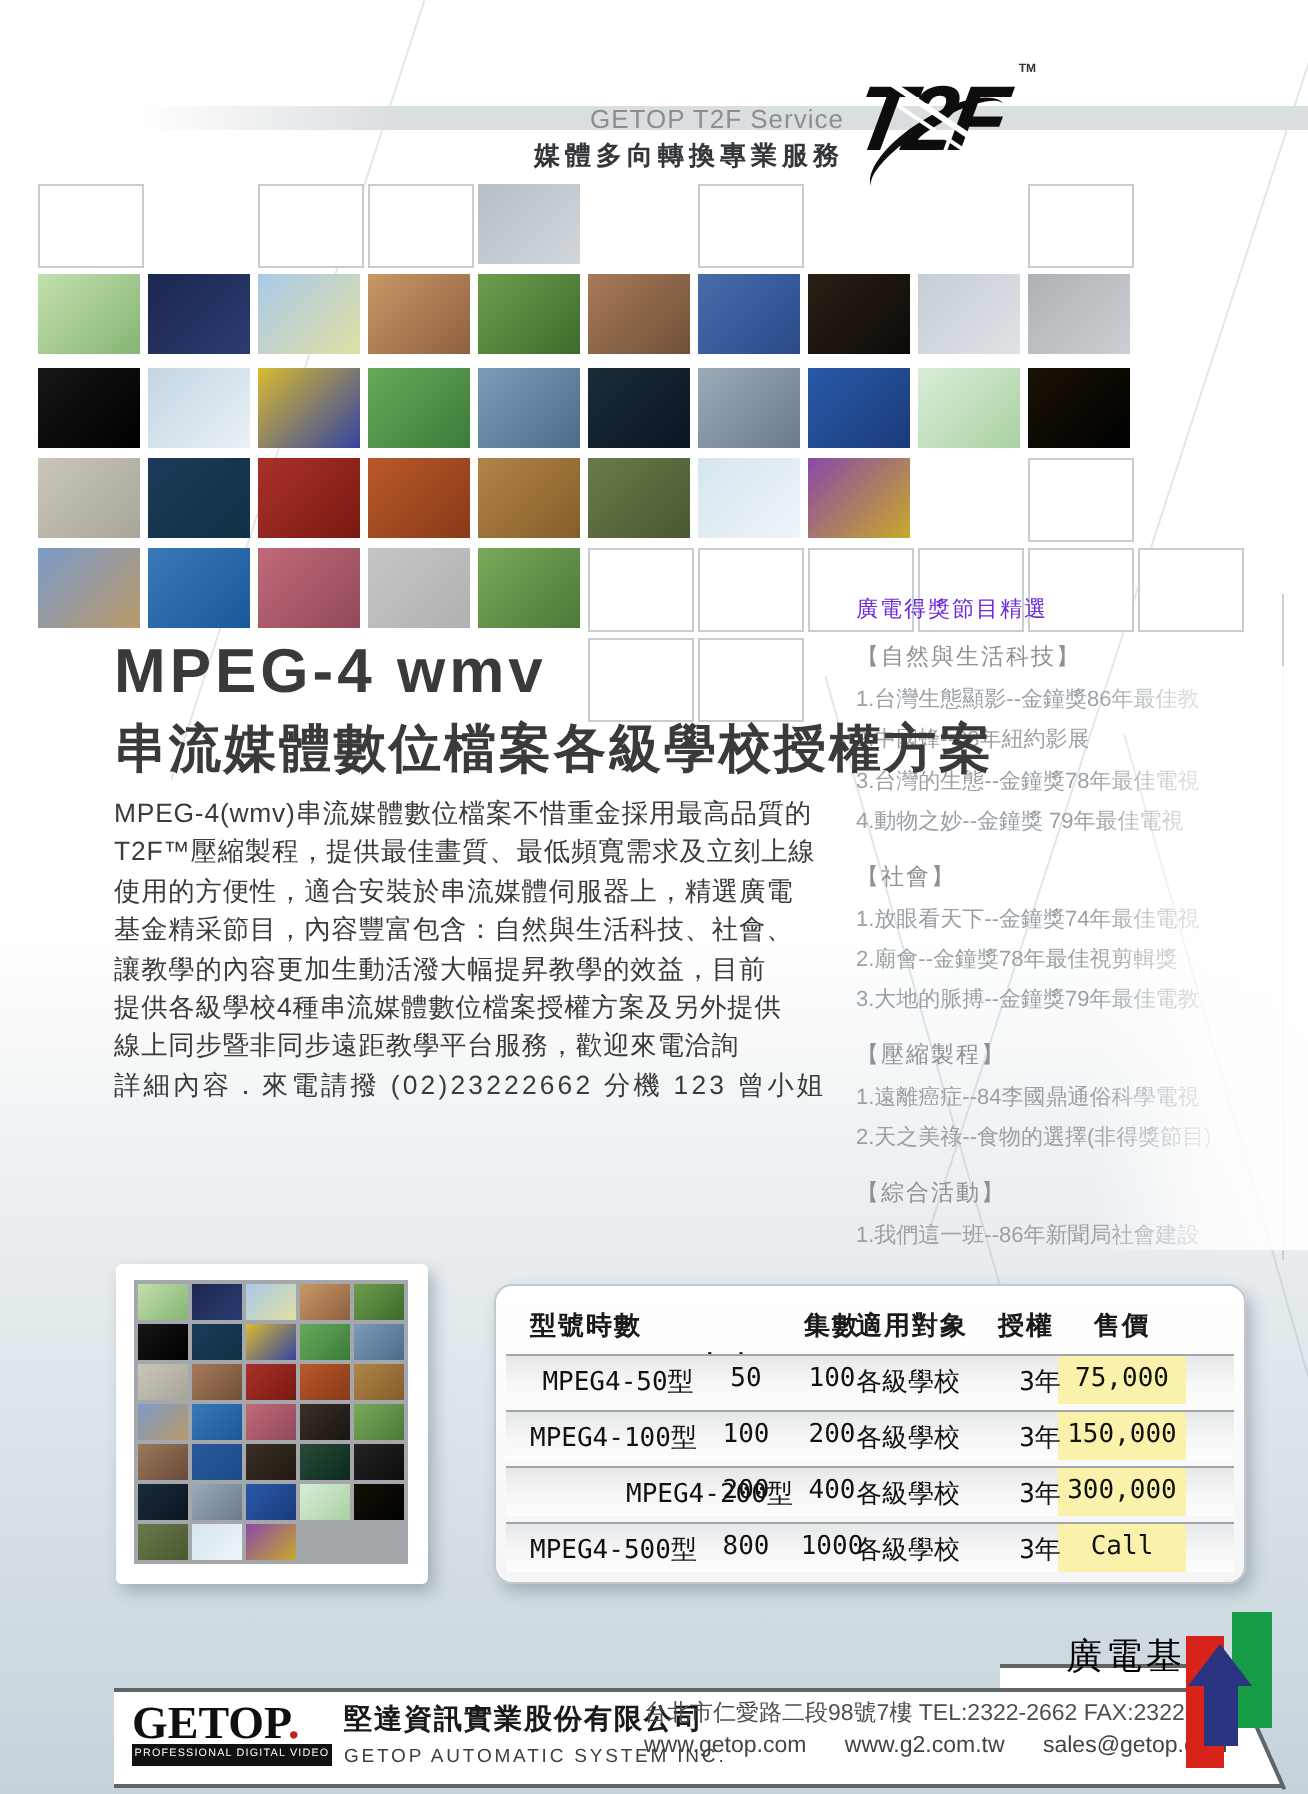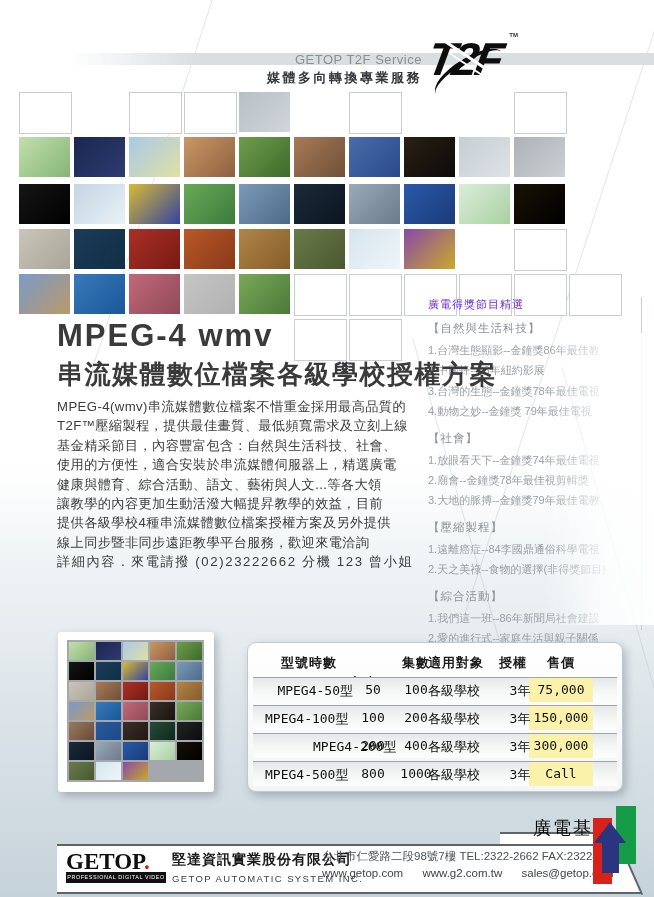--- a/index.html
+++ b/index.html
@@ -151,23 +151,22 @@
     <div class="gcell gbox" style="left: 294px; top: 319px;"></div>
     <div class="gcell gbox" style="left: 349px; top: 319px;"></div>
   </div>
 
 <div class="title1">MPEG-4 wmv</div>
 <div class="title2">串流媒體數位檔案各級學校授權方案</div>
 
 <div id="paragraph">
     <div class="pline">MPEG-4(wmv)串流媒體數位檔案不惜重金採用最高品質的</div>
     <div class="pline">T2F™壓縮製程，提供最佳畫質、最低頻寬需求及立刻上線</div>
+    <div class="pline">使用的方便性，適合安裝於串流媒體伺服器上，精選廣電</div>
     <div class="pline">基金精采節目，內容豐富包含：自然與生活科技、社會、</div>
-    <div class="pline">使用的方便性，適合安裝於串流媒體伺服器上，精選廣電</div>
-    <div class="pline">健康與體育、綜合活動、語文、藝術與人文...等各大領</div>
     <div class="pline">讓教學的內容更加生動活潑大幅提昇教學的效益，目前</div>
     <div class="pline">提供各級學校4種串流媒體數位檔案授權方案及另外提供</div>
     <div class="pline">線上同步暨非同步遠距教學平台服務，歡迎來電洽詢</div>
     <div class="pline pphone">詳細內容．來電請撥 (02)23222662 分機 123 曾小姐</div>
   </div>
 
 <div id="awards">
   <div class="aw-title">廣電得獎節目精選</div>
   <div id="awards-sections">
       <div class="aw-header">【自然與生活科技】</div>
@@ -177,21 +176,20 @@
       <div class="aw-item">4.動物之妙--金鐘獎 79年最佳電視</div>
       <div class="aw-header">【社會】</div>
       <div class="aw-item">1.放眼看天下--金鐘獎74年最佳電視</div>
       <div class="aw-item">2.廟會--金鐘獎78年最佳視剪輯獎</div>
       <div class="aw-item">3.大地的脈搏--金鐘獎79年最佳電教</div>
       <div class="aw-header">【壓縮製程】</div>
       <div class="aw-item">1.遠離癌症--84李國鼎通俗科學電視</div>
       <div class="aw-item">2.天之美祿--食物的選擇(非得獎節目)</div>
       <div class="aw-header">【綜合活動】</div>
       <div class="aw-item">1.我們這一班--86年新聞局社會建設</div>
-      <div class="aw-item">2.愛的進行式--家庭生活與親子關係</div>
     </div>
 </div>
 <div class="aw-fade"></div>
 <div class="right-rule"></div>
 
 <div class="mosaic-card">
   <div id="mosaic-grid">
       <div class="mcell" style="background: linear-gradient(135deg, rgb(194, 223, 174), rgb(133, 181, 116));"></div>
       <div class="mcell" style="background: linear-gradient(135deg, rgb(28, 39, 80), rgb(44, 60, 112));"></div>
       <div class="mcell" style="background: linear-gradient(135deg, rgb(169, 201, 233), rgb(223, 224, 162));"></div>
@@ -223,31 +221,31 @@
       <div class="mcell" style="background: linear-gradient(135deg, rgb(217, 237, 217), rgb(169, 209, 161));"></div>
       <div class="mcell" style="background: linear-gradient(135deg, rgb(22, 17, 6), rgb(0, 0, 0));"></div>
       <div class="mcell" style="background: linear-gradient(135deg, rgb(105, 122, 75), rgb(73, 89, 47));"></div>
       <div class="mcell" style="background: linear-gradient(135deg, rgb(213, 229, 237), rgb(239, 245, 249));"></div>
       <div class="mcell" style="background: linear-gradient(135deg, rgb(137, 73, 169), rgb(201, 169, 41));"></div>
     </div>
 </div>
 
 <div class="table-card">
   <div id="table-header">
-      <span class="hcell" style="left: 12px; width: 88px; text-align: center;">型號時數</span>
+      <span class="hcell" style="left: 12px; width: 88px; text-align: left;">型號時數</span>
       <span class="hcell" style="left: 83px; width: 40px; text-align: right; margin-top: 20px;">小時</span>
       <span class="hcell" style="left: 138px; width: 50px; text-align: center;">集數</span>
       <span class="hcell" style="left: 175px; width: 70px; text-align: left;">適用對象</span>
       <span class="hcell" style="left: 246px; width: 42px; text-align: left;">授權</span>
       <span class="hcell" style="left: 280px; width: 56px; text-align: center;">售價</span>
     </div>
   <div id="table-rows">
       <div class="trow">
         <div class="price-bg" style="background: rgb(250, 242, 171);"></div>
-        <span class="tcell" style="left: 12px; width: 88px; text-align: right;">MPEG4-50型</span>
+        <span class="tcell" style="left: 12px; width: 88px; text-align: center;">MPEG4-50型</span>
         <span class="tcell" style="left: 100px; width: 40px; text-align: center;">50</span>
         <span class="tcell" style="left: 138px; width: 50px; text-align: center;">100</span>
         <span class="tcell" style="left: 175px; width: 70px; text-align: left;">各級學校</span>
         <span class="tcell" style="left: 246px; width: 42px; text-align: center;">3年</span>
         <span class="tcell" style="left: 276px; width: 64px; text-align: center;">75,000</span>
       </div>
       <div class="trow">
         <div class="price-bg" style="background: rgb(250, 242, 171);"></div>
         <span class="tcell" style="left: 12px; width: 88px; text-align: left;">MPEG4-100型</span>
         <span class="tcell" style="left: 100px; width: 40px; text-align: center;">100</span>

